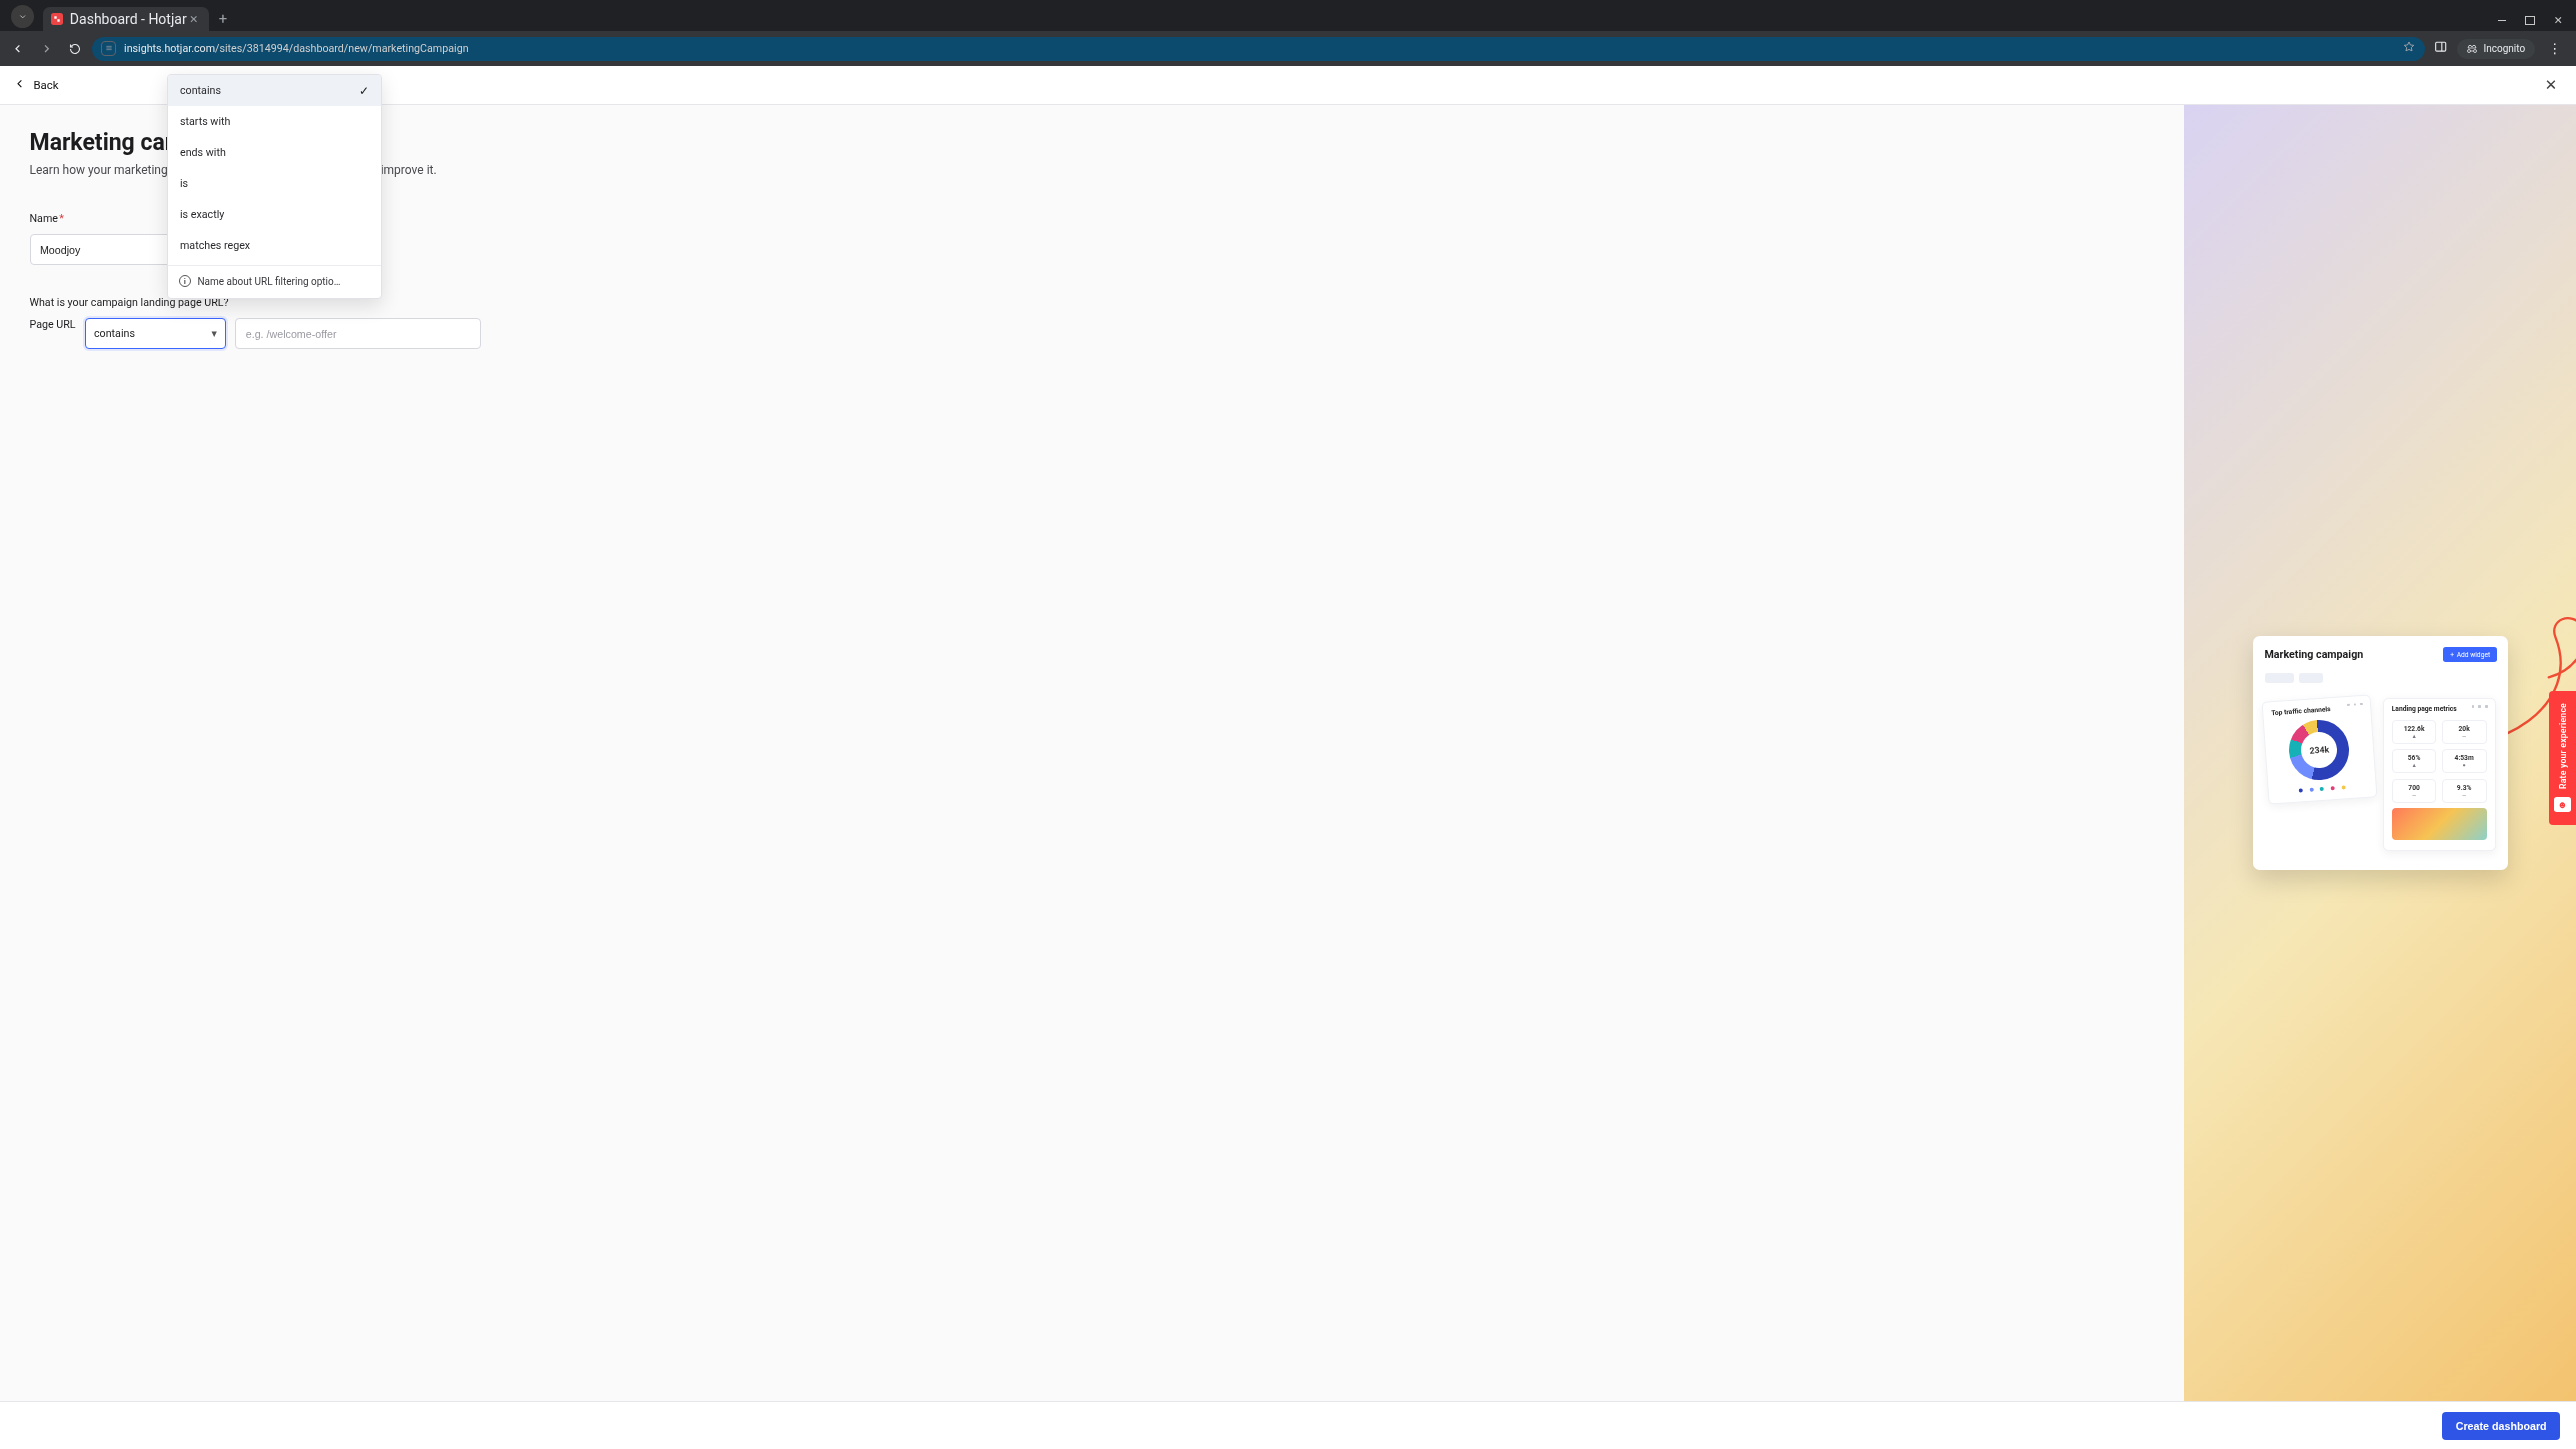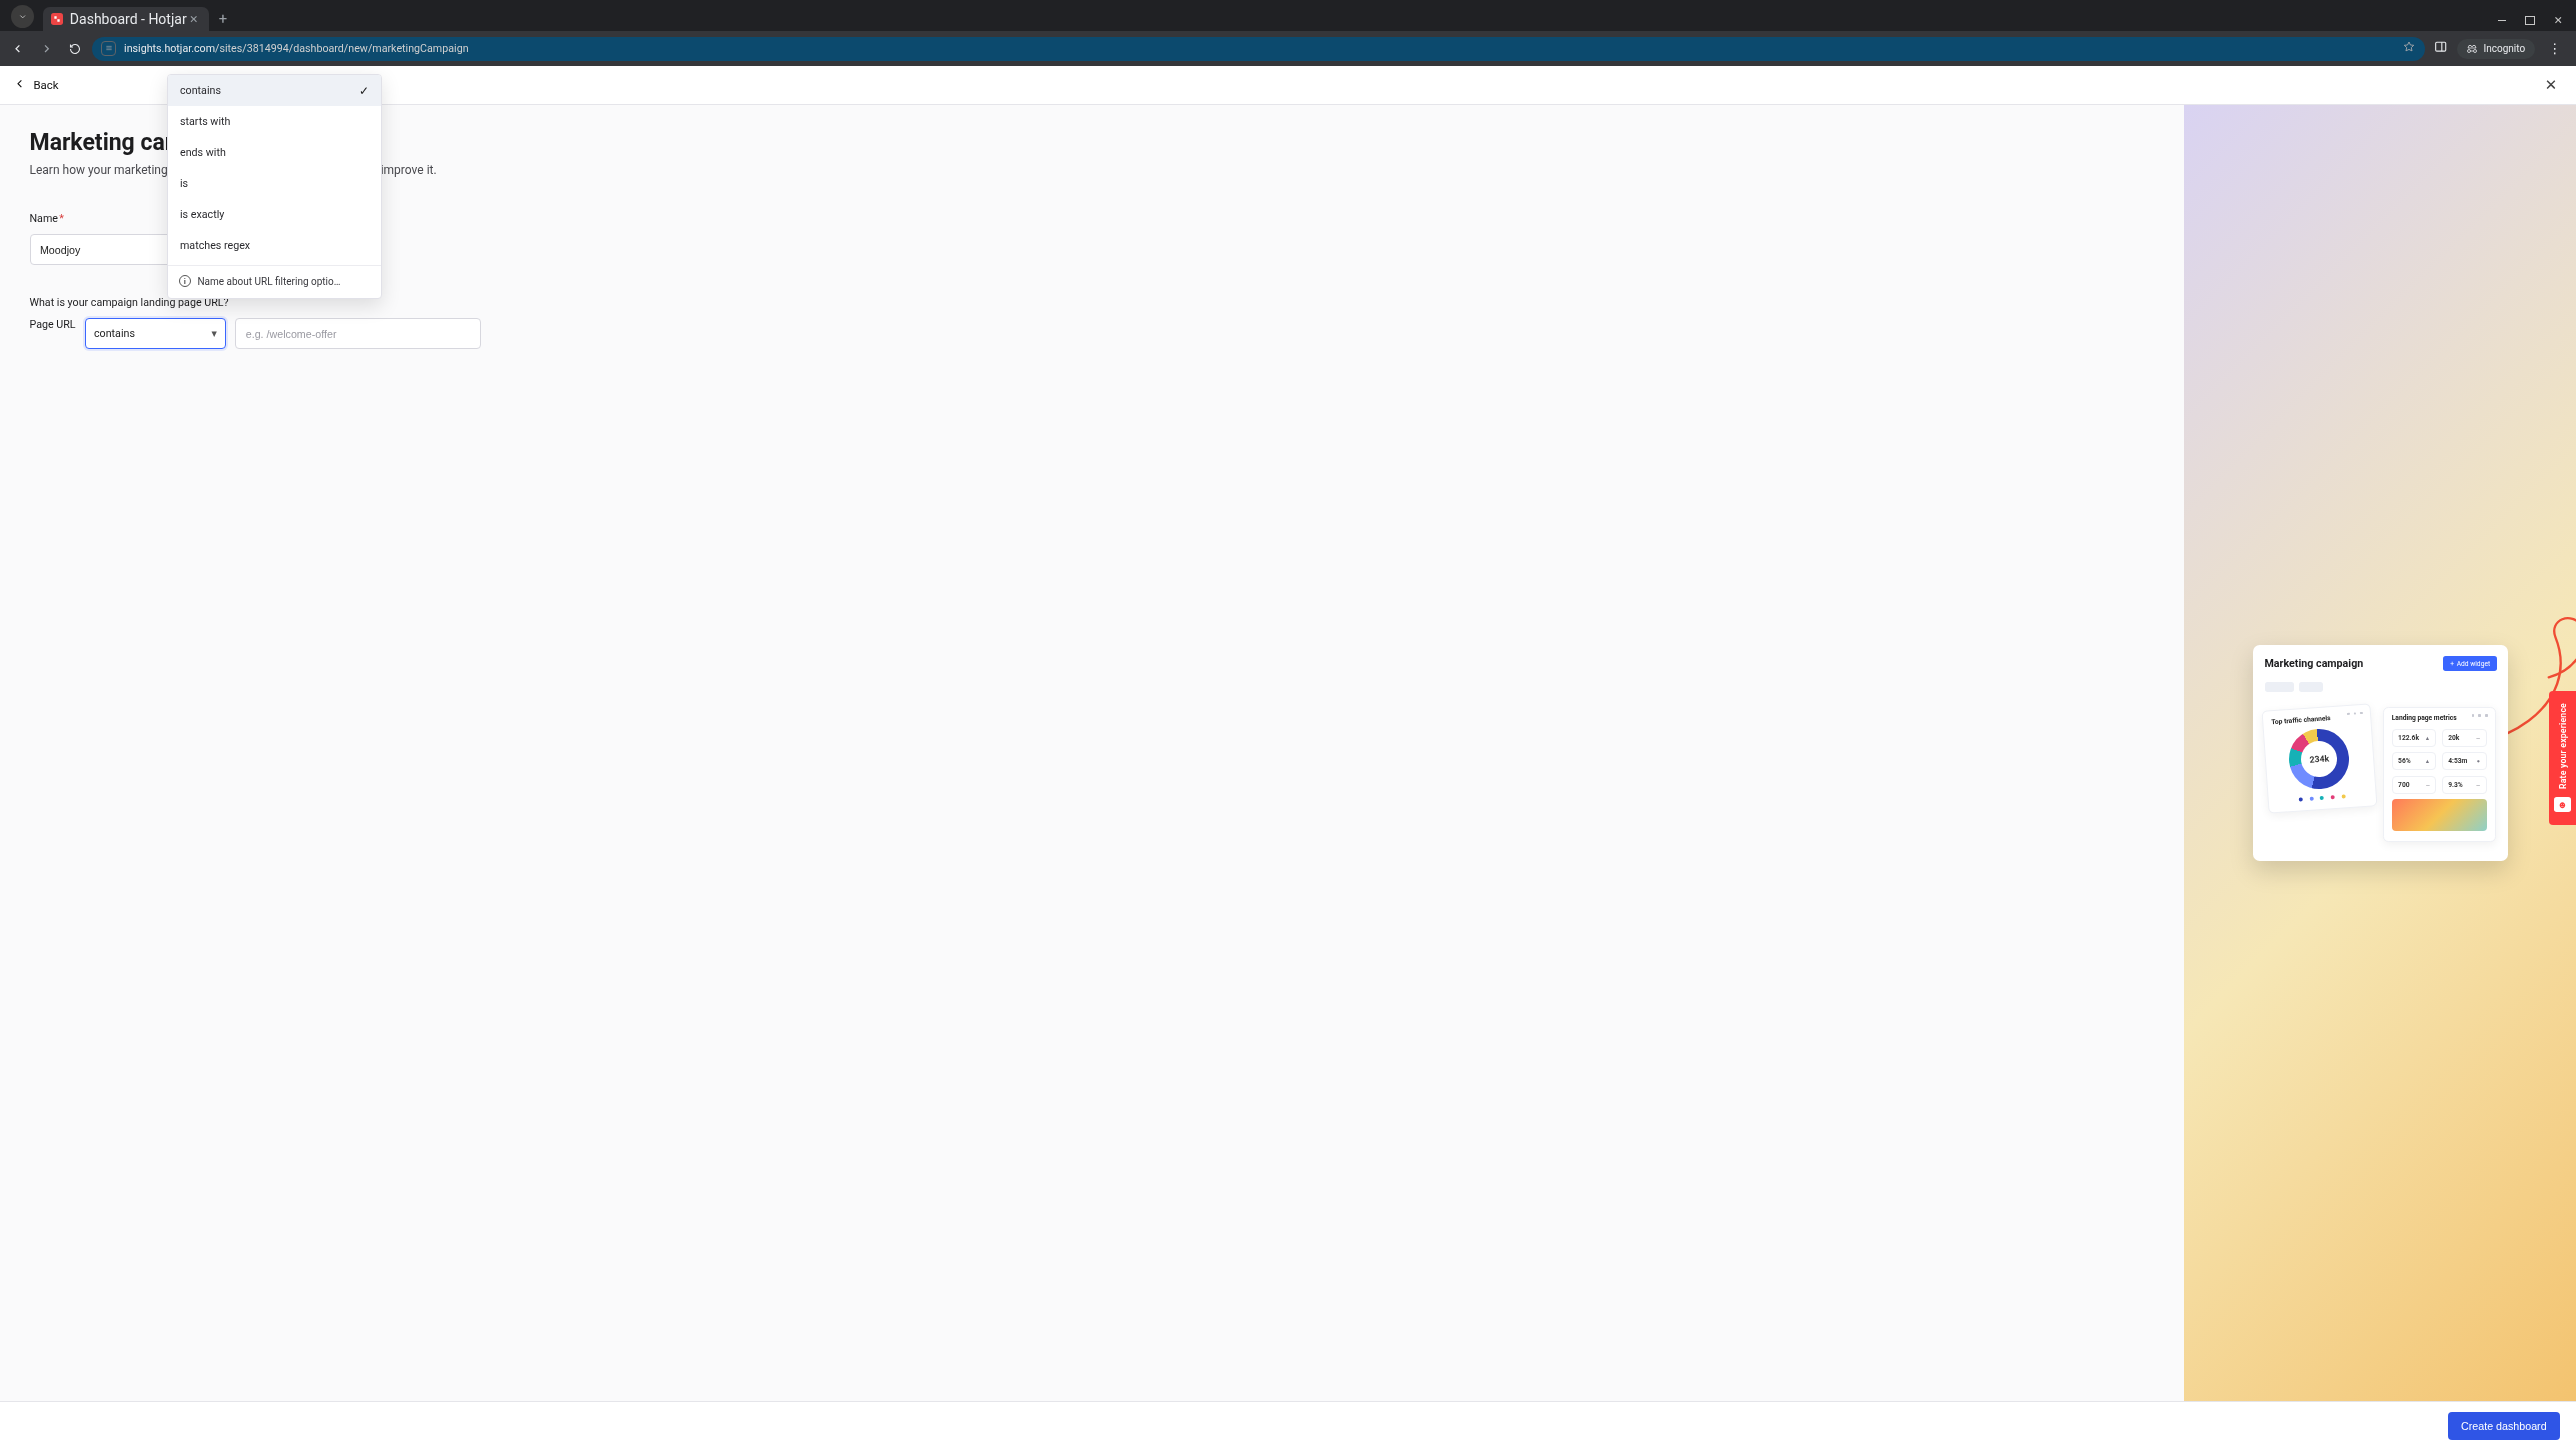--- a/index.html
+++ b/index.html
@@ -168,41 +168,41 @@
   .donut .hole {
     position: absolute; inset: 12px; background: #fff; border-radius: 50%;
     display: flex; align-items: center; justify-content: center; font-size: 8.7px; font-weight: 700; color: #333;
   }
   .legend-dots { display:flex; justify-content:center; gap:6.7px; margin-top:4px; }
   .legend-dots span { width:4px; height:4px; border-radius:50%; display:inline-block; }
 
   .metrics-grid { display: grid; grid-template-columns: 1fr 1fr; gap: 5.4px; }
   .metric {
     border: 0.7px solid #eef0f5; border-radius: 4px; padding: 4px 5.4px;
-    display:flex; align-items:center; justify-content:space-between;
+    display:flex; align-items:center; justify-content:space-between;flex-direction:column;
   }
   .metric .val { font-size: 6.7px; font-weight: 700; color: #333; }
   .metric .change { font-size: 5.4px; color: #7a7a85; }
   .gradient-box {
     grid-column: 1 / span 2; height: 32px; border-radius: 4px;
     background: linear-gradient(135deg, #ff7a59, #f6c453, #8ed0c7);
   }
 
   .swoosh {
     position: absolute; width: 215px; height: 174px; right: -20px; top: 38%;
     pointer-events: none;
   }
 
   .footer-bar {
     position: absolute; left: 0; right: 0; bottom: 0; height: 48px; background: #fff;
     border-top: 0.7px solid #e5e5ea; display: flex; align-items: center; justify-content: flex-end;
     padding: 0 16px;
   }
   .create-btn {
-    background: #2f55e6; color: #fff; font-size: 10.7px; font-weight: 400;
+    background: #2f55e6; color: #fff; font-size: 10.7px; font-weight: 700;
     padding: 8px 13.4px; border-radius: 4px; cursor: pointer; border: none;
   }
 
   
   .feedback-tab {
     position: absolute; right: 0; top: 50%; transform: translateY(-50%);
     background: #ff3c3c; color: #fff; width: 27px; height: 134px;
     border-radius: 4px 0 0 4px; display: flex; flex-direction: column; align-items: center;
     justify-content: center; cursor: pointer; z-index: 40;
   }

